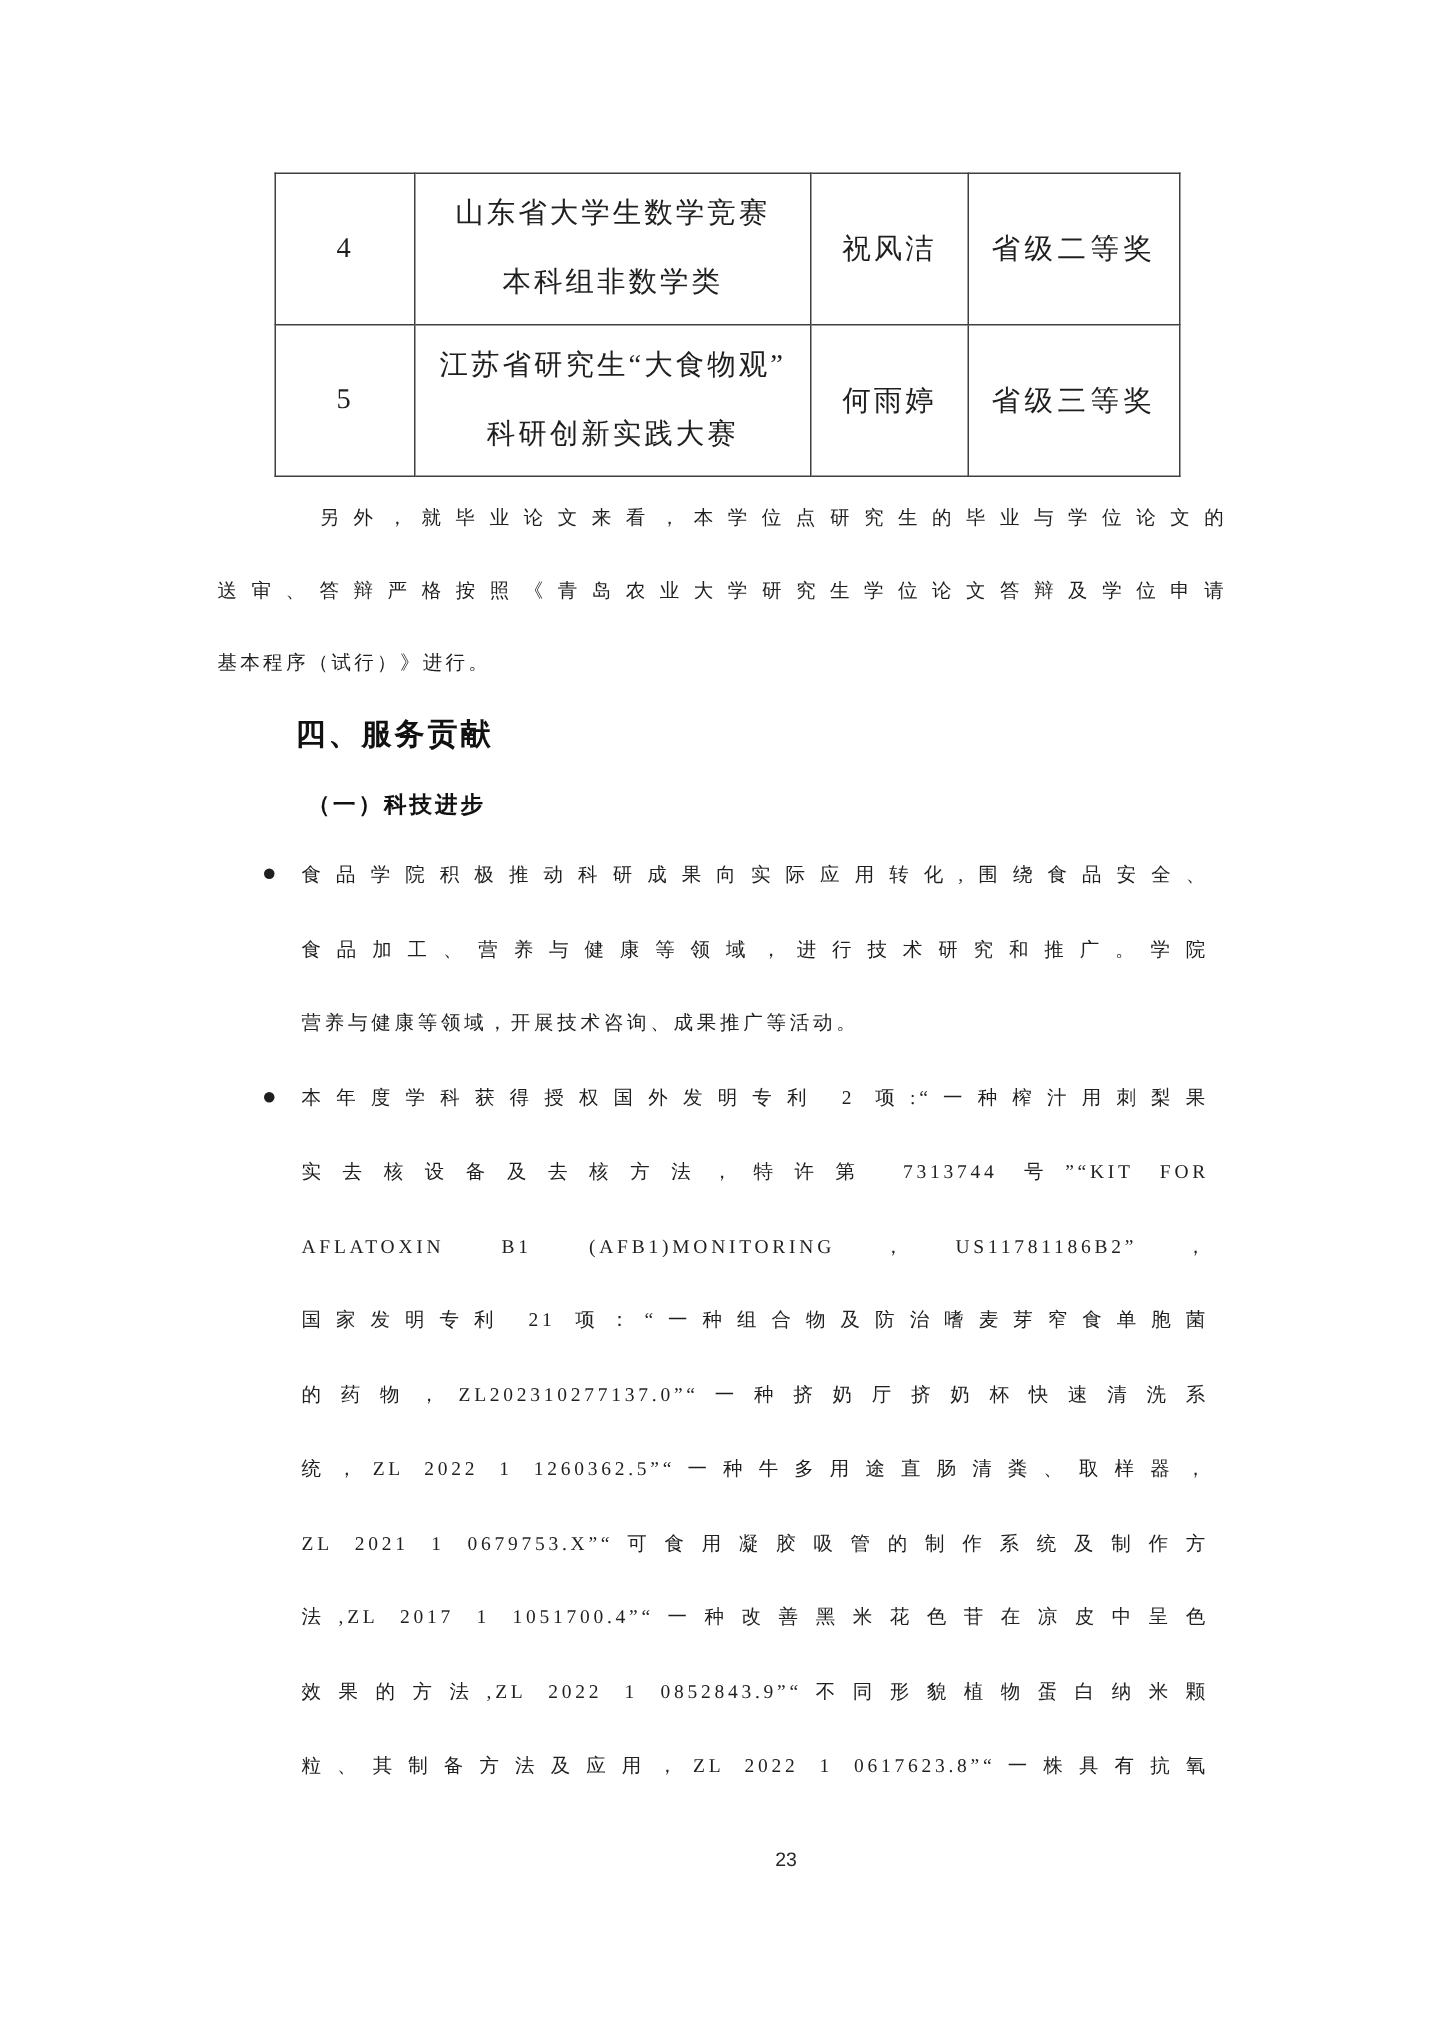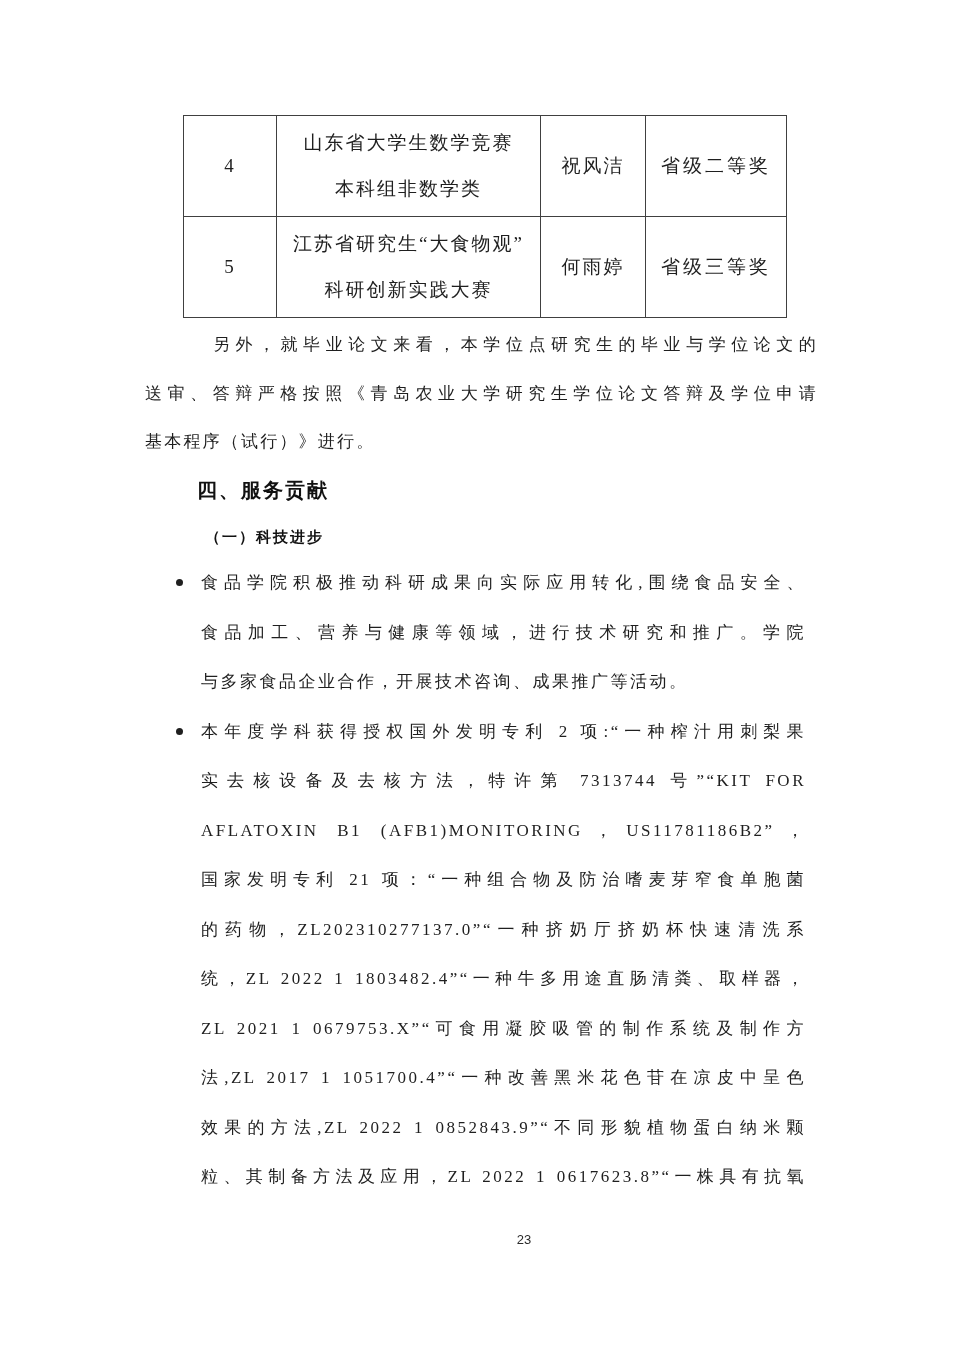--- a/index.html
+++ b/index.html
@@ -28,21 +28,21 @@
   .col-name{width:263px;}
   .col-person{width:104px;}
   .col-award{width:140px;}
   .cell-line{line-height:46px;}
   .awards .col-award{letter-spacing:3px;}
 
   
   .tline{
     height:48.5px;line-height:48.5px;
     white-space:nowrap;
-    font-size:17px;
+    font-size:13px;
     letter-spacing:2.2px;
   }
   .jl{
     white-space:normal;
     text-align:justify;
     text-align-last:justify;
     text-justify:inter-character;
   }
   .para{
     position:absolute;left:145px;top:321px;width:673px;
@@ -118,31 +118,31 @@
 
   <h2 class="h1">四、服务贡献</h2>
   <h3 class="h2">（一）科技进步</h3>
 
   <div class="list">
 
     <div class="li">
       <span class="dot"></span>
       <div class="tline jl">食品学院积极推动科研成果向实际应用转化,围绕食品安全、</div>
       <div class="tline jl">食品加工、营养与健康等领域，进行技术研究和推广。学院</div>
-      <div class="tline lsw">与多家食品企业合作，开展技术咨询、成果推广等活动。</div>
+      <div class="tline lsw">营养与健康等领域，开展技术咨询、成果推广等活动。</div>
     </div>
 
     <div class="li">
       <span class="dot"></span>
       <div class="tline jl">本年度学科获得授权国外发明专利 2 项:“一种榨汁用刺梨果</div>
       <div class="tline jl">实去核设备及去核方法，特许第 7313744 号”“KIT FOR</div>
       <div class="tline jl">AFLATOXIN B1 (AFB1)MONITORING，US11781186B2”，</div>
       <div class="tline jl">国家发明专利 21 项：“一种组合物及防治嗜麦芽窄食单胞菌</div>
       <div class="tline jl">的药物，ZL202310277137.0”“一种挤奶厅挤奶杯快速清洗系</div>
-      <div class="tline jl">统，ZL 2022 1 1803482.4”“一种牛多用途直肠清粪、取样器，</div>
+      <div class="tline jl">统，ZL 2022 1 1260362.5”“一种牛多用途直肠清粪、取样器，</div>
       <div class="tline jl">ZL 2021 1 0679753.X”“可食用凝胶吸管的制作系统及制作方</div>
       <div class="tline jl">法,ZL 2017 1 1051700.4”“一种改善黑米花色苷在凉皮中呈色</div>
       <div class="tline jl">效果的方法,ZL 2022 1 0852843.9”“不同形貌植物蛋白纳米颗</div>
       <div class="tline jl">粒、其制备方法及应用，ZL 2022 1 0617623.8”“一株具有抗氧</div>
     </div>
 
   </div>
 
   <div class="pageno">23</div>
 

